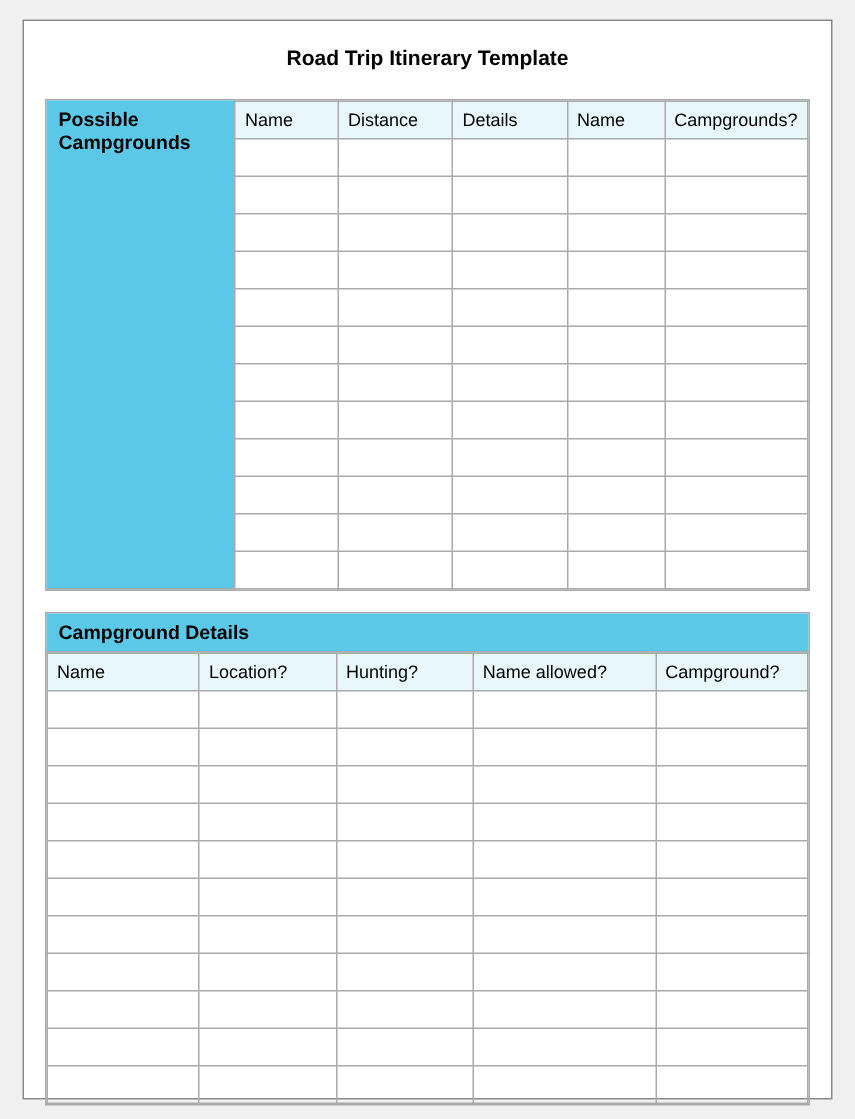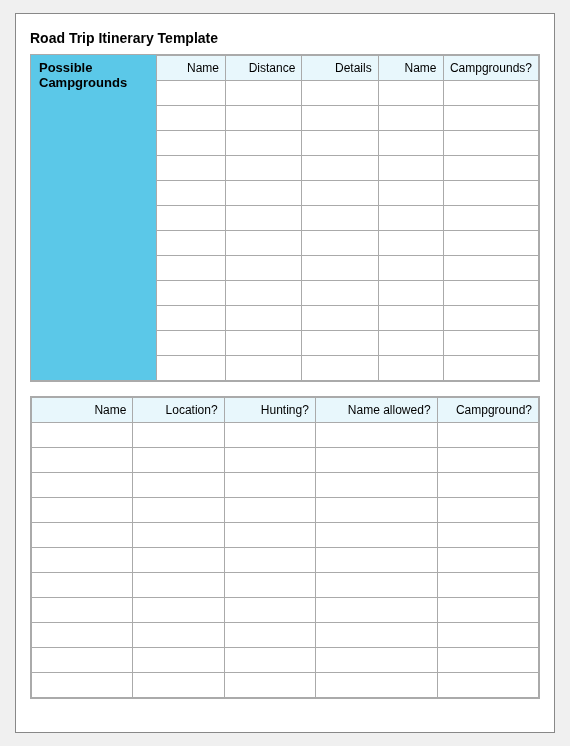--- a/index.html
+++ b/index.html
@@ -22,24 +22,24 @@
       width: 540px;
       height: 720px;
       background: #ffffff;
       border: 1px solid #888;
       display: flex;
       flex-direction: column;
       padding: 16px 14px;
     }
 
     .page-title {
-      text-align: left;
+      text-align: center;
       font-size: 14px;
       font-weight: bold;
-      margin-bottom: 8px;
+      margin-bottom: 20px;
       color: #000;
     }
 
     .section-header {
       background-color: #5bc8e8;
       padding: 5px 8px;
       font-size: 13px;
       font-weight: bold;
       color: #000;
       border-bottom: 1px solid #aaa;
@@ -55,21 +55,21 @@
       padding: 5px 6px;
       font-size: 12px;
       color: #000;
       text-align: left;
       vertical-align: top;
     }
 
     .table thead th {
       background-color: #e8f7fc;
       font-weight: normal;
-      text-align: right;
+      text-align: left;
     }
 
     .table tbody tr td {
       height: 22px;
     }
 
     .campgrounds-body tr {
       height: 22px;
     }
 
@@ -187,20 +187,21 @@
             <td>&nbsp;</td>
             <td>&nbsp;</td>
             <td>&nbsp;</td>
             <td>&nbsp;</td>
           </tr>
       </tbody>
     </table>
   </div>
 
   <div class="details-section">
+    <div class="section-header">Campground Details</div>
     <table class="table">
       <thead>
         <tr>
           <th style="width:20%">Name</th>
           <th style="width:18%">Location?</th>
           <th style="width:18%">Hunting?</th>
           <th style="width:24%">Name allowed?</th>
           <th style="width:20%">Campground?</th>
         </tr>
       </thead>

